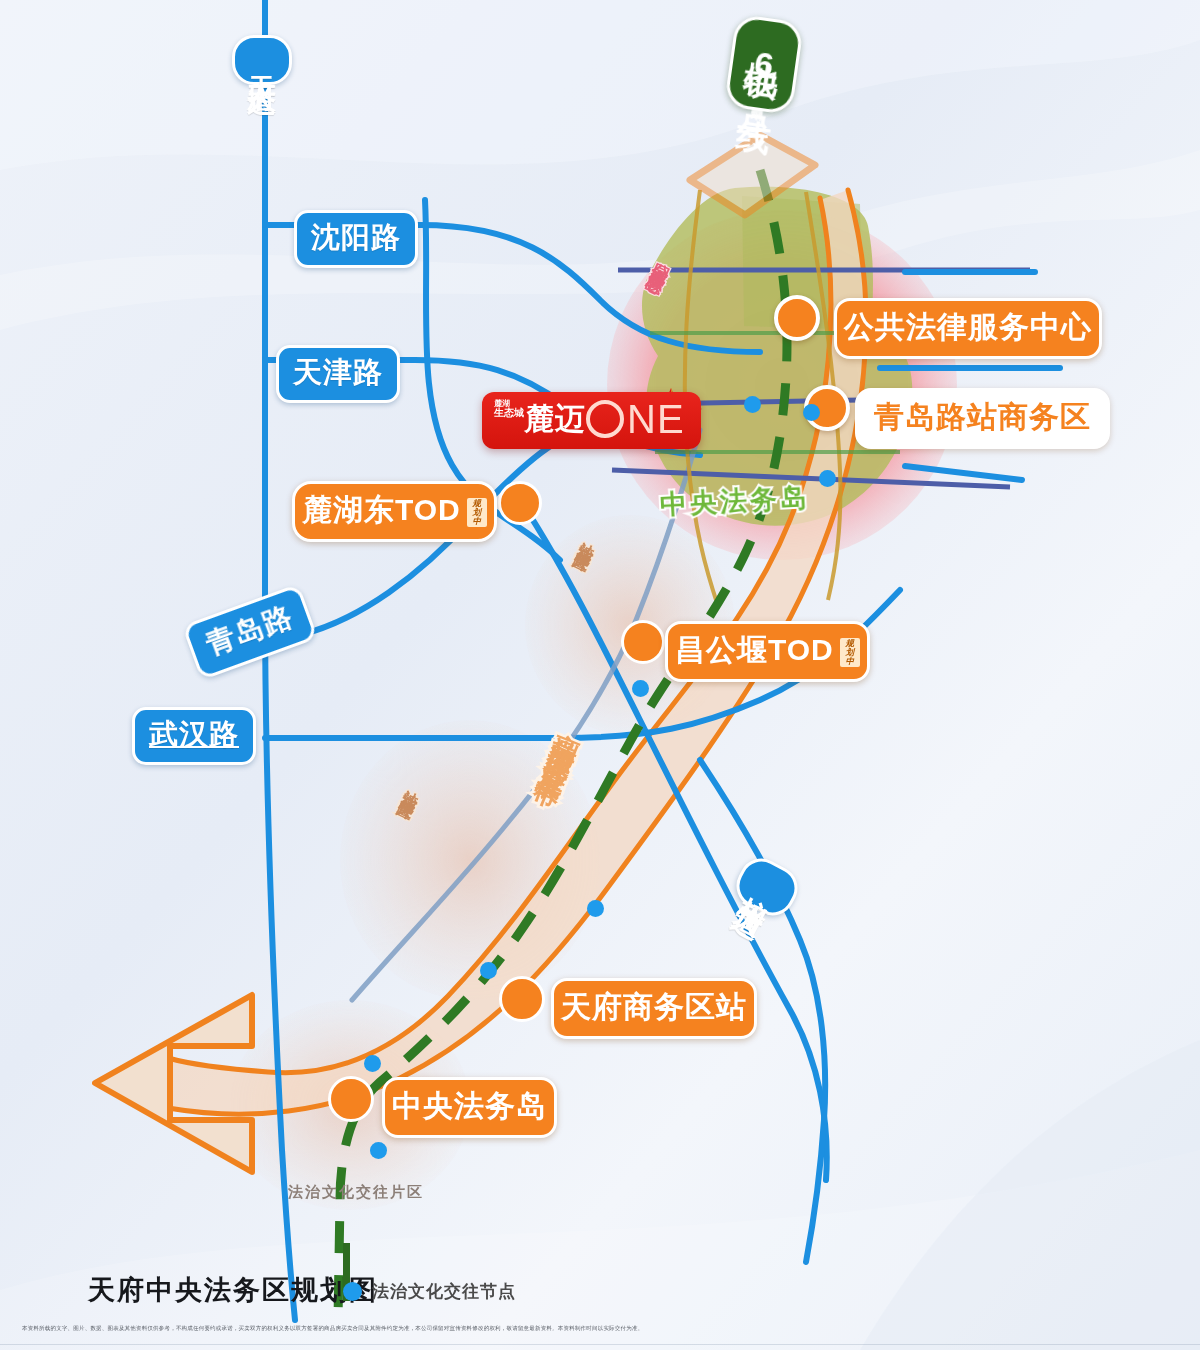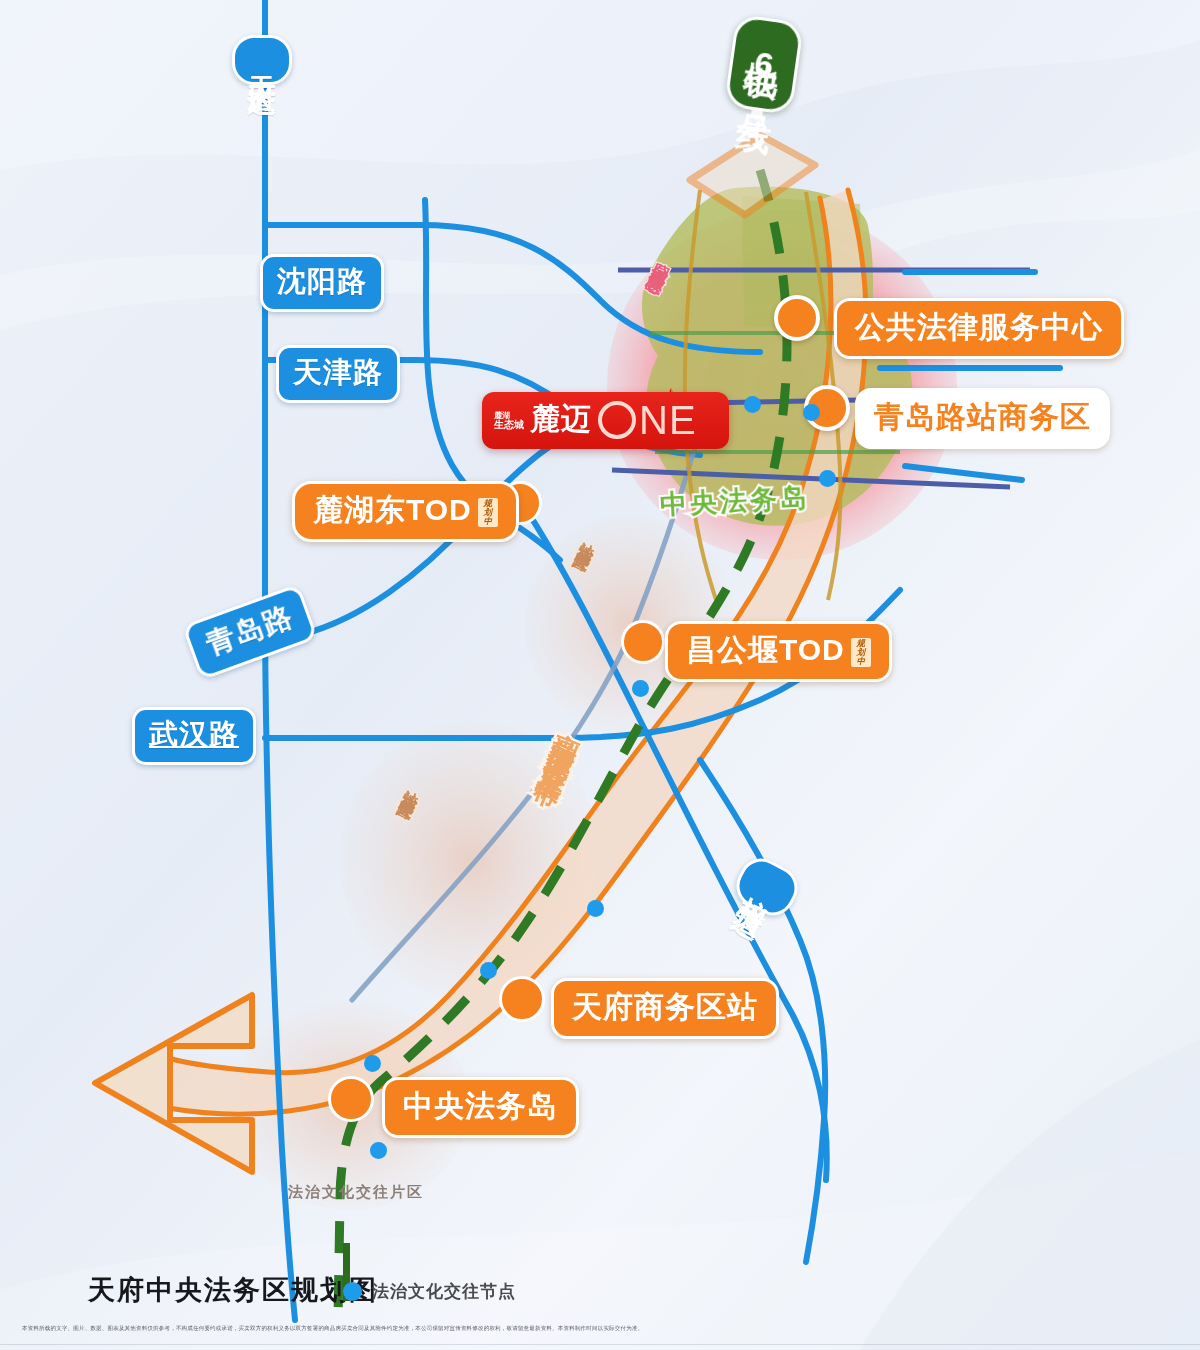--- a/index.html
+++ b/index.html
@@ -36,21 +36,21 @@
     writing-mode:vertical-rl;
     text-orientation:upright;
     letter-spacing:4px;
     border-radius:22px;
   }
   
   .sta-fill{
     background:#f5821f;color:#ffffff;
     border:3px solid #ffffff;
     border-radius:16px;
-    padding:6px 18px 8px;
+    padding:6px 7px 8px;
     font-size:30px;
     box-shadow:0 2px 6px rgba(120,60,0,.28);
   }
   
   .sta-ghost{
     background:#ffffff;color:#f5821f;
     border:3px solid #ffffff;
     border-radius:16px;
     padding:6px 16px 8px;
     font-size:30px;
@@ -76,22 +76,22 @@
     border-radius:2px;padding:1px 2px;margin-left:6px;
     width:16px;white-space:normal;word-break:break-all;
     text-align:center;
   }
 
   
   .logo-badge{
     position:absolute;
     background:linear-gradient(180deg,#e8241c 0%,#d4140d 100%);
     border-radius:12px;
-    padding:7px 32px 9px 12px;
-    display:flex;align-items:center;gap:6px;
+    padding:7px 16px 9px 12px;
+    display:flex;align-items:flex-start;
     box-shadow:0 3px 8px rgba(120,0,0,.3);
   }
   .logo-cn{
     display:flex;flex-direction:column;justify-content:center;
     color:#fff;font-size:9px;line-height:10px;font-weight:700;
     letter-spacing:0;
   }
   .logo-one{
     color:#ffd9cf;font-size:40px;font-weight:400;line-height:40px;
     letter-spacing:1px;display:flex;align-items:center;
@@ -309,21 +309,21 @@
   </span>
   <b style="color:#fff;font-size:30px;letter-spacing:1px;">麓迈</b>
   <span class="logo-one">
     <i class="logo-o"></i>
       <span>NE</span>
   </span>
 </div>
 
 <div class="lbl road vert" style="left:232px;top:35px;"><span>天府大道</span></div>
 
-<div class="lbl road" style="left:260px;top:210px;margin-top:44px;"><span>沈阳路</span></div>
+<div class="lbl road" style="left:294px;top:210px;"><span>沈阳路</span></div>
 
 <div class="lbl road" style="left:276px;top:345px;"><span>天津路</span></div>
 
 <div class="lbl road" style="left:188px;top:603px;transform:rotate(-20deg);"><span>青岛路</span></div>
 
 <div class="lbl road" style="left:132px;top:707px;text-decoration:underline;"><span>武汉路</span></div>
 
 <div class="lbl road vert" style="left:737px;top:862px;transform:rotate(28deg);"><span>梓州大道</span></div>
 
 <div style="position:absolute;left:774px;top:295px;width:46px;height:46px;border-radius:50%;background:#f5821f;border:4px solid #fff;box-shadow:0 2px 5px rgba(100,50,0,.3);box-sizing:border-box;"></div>

